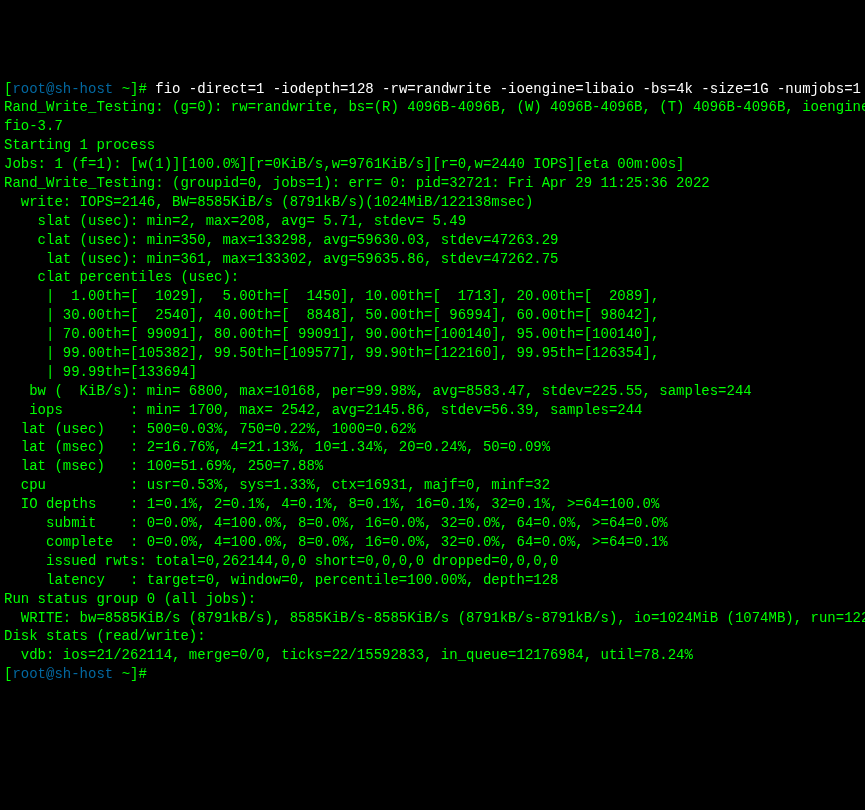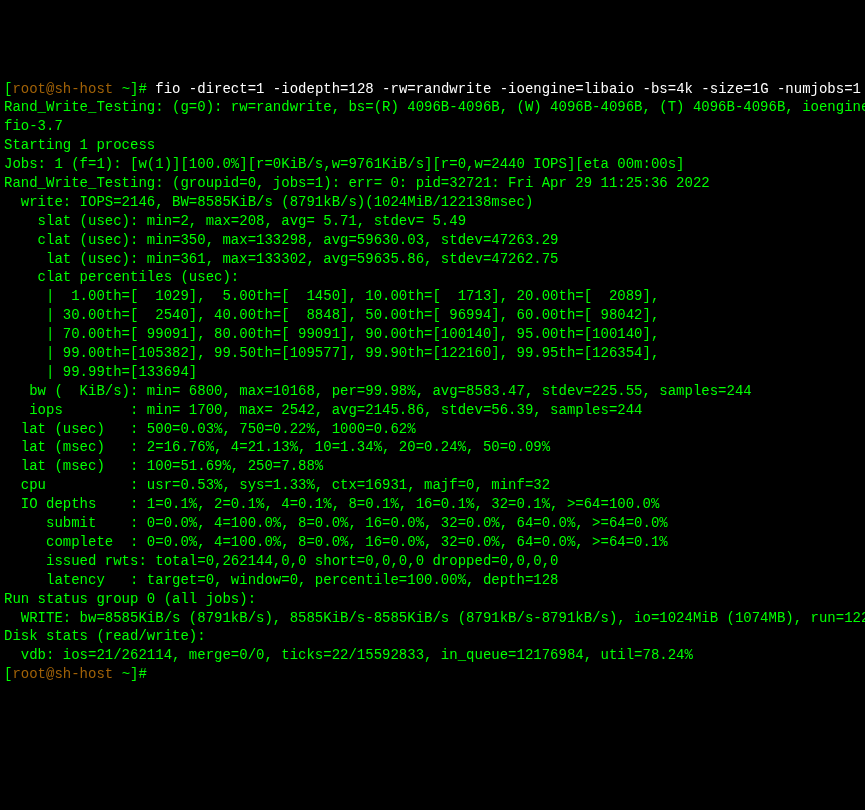--- a/index.html
+++ b/index.html
@@ -9,21 +9,21 @@
       font-family: 'Courier New', monospace;
       font-size: 14px;
       line-height: 1.35;
       padding: 4px;
       width: 865px;
       height: 810px;
       overflow: hidden;
       white-space: pre;
     }
     .prompt-bracket { color: #00ff00; }
-    .prompt-user { color: #a16207; }
+    .prompt-user { color: #0369a1; }
     .cmd { color: #ffffff; }
     .output { color: #00ff00; }
     .line { display: block; }
   </style>
 </head>
 <body>
 
 
 
 <div><span class="line"><span class="prompt-bracket">[</span><span class="prompt-user">root@sh-host </span><span class="prompt-bracket">~</span><span class="prompt-bracket">]#</span><span> </span><span class="cmd">fio -direct=1 -iodepth=128 -rw=randwrite -ioengine=libaio -bs=4k -size=1G -numjobs=1 -runtime=1000 -group_reporting -filename=/dev/vdb1 -name=Rand_Write_Testing</span></span><span id="output-lines"><span class="line output">Rand_Write_Testing: (g=0): rw=randwrite, bs=(R) 4096B-4096B, (W) 4096B-4096B, (T) 4096B-4096B, ioengine=libaio, iodepth=128</span><span class="line output">fio-3.7</span><span class="line output">Starting 1 process</span><span class="line output">Jobs: 1 (f=1): [w(1)][100.0%][r=0KiB/s,w=9761KiB/s][r=0,w=2440 IOPS][eta 00m:00s]</span><span class="line output">Rand_Write_Testing: (groupid=0, jobs=1): err= 0: pid=32721: Fri Apr 29 11:25:36 2022</span><span class="line output">  write: IOPS=2146, BW=8585KiB/s (8791kB/s)(1024MiB/122138msec)</span><span class="line output">    slat (usec): min=2, max=208, avg= 5.71, stdev= 5.49</span><span class="line output">    clat (usec): min=350, max=133298, avg=59630.03, stdev=47263.29</span><span class="line output">     lat (usec): min=361, max=133302, avg=59635.86, stdev=47262.75</span><span class="line output">    clat percentiles (usec):</span><span class="line output">     |  1.00th=[  1029],  5.00th=[  1450], 10.00th=[  1713], 20.00th=[  2089],</span><span class="line output">     | 30.00th=[  2540], 40.00th=[  8848], 50.00th=[ 96994], 60.00th=[ 98042],</span><span class="line output">     | 70.00th=[ 99091], 80.00th=[ 99091], 90.00th=[100140], 95.00th=[100140],</span><span class="line output">     | 99.00th=[105382], 99.50th=[109577], 99.90th=[122160], 99.95th=[126354],</span><span class="line output">     | 99.99th=[133694]</span><span class="line output">   bw (  KiB/s): min= 6800, max=10168, per=99.98%, avg=8583.47, stdev=225.55, samples=244</span><span class="line output">   iops        : min= 1700, max= 2542, avg=2145.86, stdev=56.39, samples=244</span><span class="line output">  lat (usec)   : 500=0.03%, 750=0.22%, 1000=0.62%</span><span class="line output">  lat (msec)   : 2=16.76%, 4=21.13%, 10=1.34%, 20=0.24%, 50=0.09%</span><span class="line output">  lat (msec)   : 100=51.69%, 250=7.88%</span><span class="line output">  cpu          : usr=0.53%, sys=1.33%, ctx=16931, majf=0, minf=32</span><span class="line output">  IO depths    : 1=0.1%, 2=0.1%, 4=0.1%, 8=0.1%, 16=0.1%, 32=0.1%, &gt;=64=100.0%</span><span class="line output">     submit    : 0=0.0%, 4=100.0%, 8=0.0%, 16=0.0%, 32=0.0%, 64=0.0%, &gt;=64=0.0%</span><span class="line output">     complete  : 0=0.0%, 4=100.0%, 8=0.0%, 16=0.0%, 32=0.0%, 64=0.0%, &gt;=64=0.1%</span><span class="line output">     issued rwts: total=0,262144,0,0 short=0,0,0,0 dropped=0,0,0,0</span><span class="line output">     latency   : target=0, window=0, percentile=100.00%, depth=128</span><span class="line output"></span><span class="line output">Run status group 0 (all jobs):</span><span class="line output">  WRITE: bw=8585KiB/s (8791kB/s), 8585KiB/s-8585KiB/s (8791kB/s-8791kB/s), io=1024MiB (1074MB), run=122138-122138msec</span><span class="line output"></span><span class="line output">Disk stats (read/write):</span><span class="line output">  vdb: ios=21/262114, merge=0/0, ticks=22/15592833, in_queue=12176984, util=78.24%</span></span><span class="line"><span class="prompt-bracket">[</span><span class="prompt-user">root@sh-host </span><span class="prompt-bracket">~</span><span class="prompt-bracket">]#</span><span> </span></span></div>

